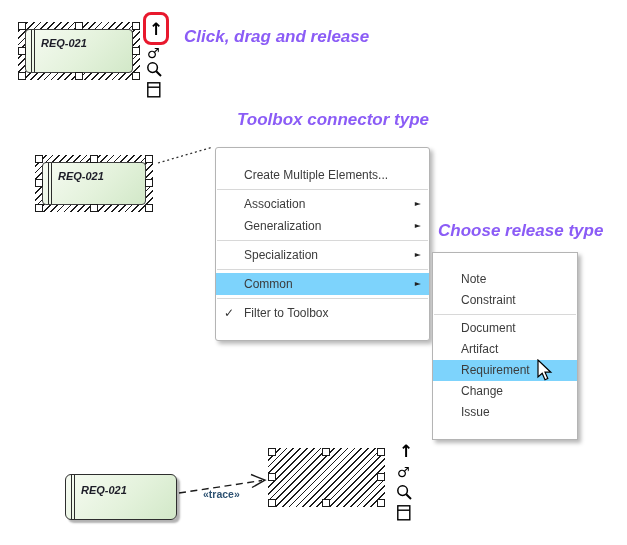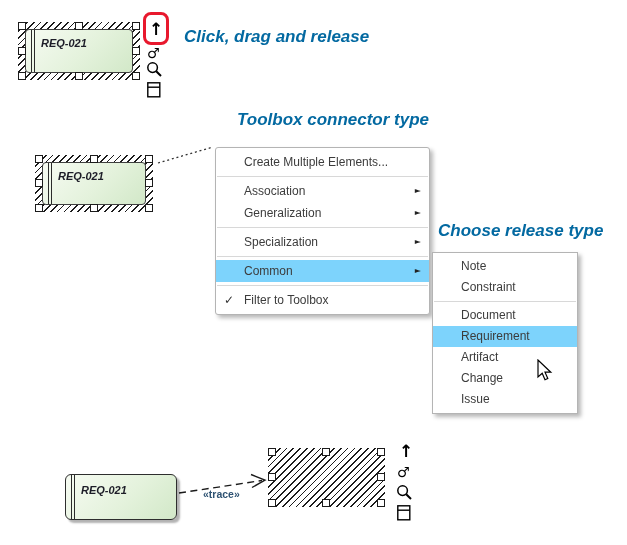--- a/index.html
+++ b/index.html
@@ -40,29 +40,29 @@
   .qicon { position:absolute; z-index:4; color:#000; line-height:1; }
   .qarrow { font-size:17px; font-weight:bold; font-family:"DejaVu Sans",sans-serif; }
   .qmale  { font-size:14px; font-weight:bold; font-family:"DejaVu Sans",sans-serif; }
   .redbox {
     position:absolute; width:26px; height:33px; border:3px solid #e8182d;
     border-radius:8px; z-index:5; display:flex; align-items:center; justify-content:center;
   }
 
   
   .anno {
-    position:absolute; z-index:6; color:#0369a1; font-size:17px;
+    position:absolute; z-index:6; color:#8b5cf6; font-size:17px;
     font-style:italic; font-weight:bold; white-space:nowrap;
     font-family:"Liberation Sans",sans-serif;
   }
 
   
   .menu {
     position:absolute; background:#ffffff; border:1px solid #b4b4b4;
-    box-shadow:3px 3px 4px rgba(0,0,0,0.28); padding:3px 0;
+    box-shadow:3px 3px 4px rgba(0,0,0,0.28); padding:16px 0;
     font-size:12px; color:#3c3c3c; z-index:7;
   }
   .menu.main { left:215px; top:147px; width:215px; border-radius:3px; }
   .menu.sub  { left:432px; top:252px; width:146px; }
   .mi { position:relative; height:22px; line-height:22px; padding-left:28px; white-space:nowrap; }
   .menu.sub .mi { height:21px; line-height:21px; }
   .mi.hl { background:#7dd3fc; }
   .sep { border-top:1px solid #d8d8d8; margin:3px 1px; }
   .arr { position:absolute; right:8px; top:0; font-size:8px; color:#222; font-family:"DejaVu Sans",sans-serif; }
   .chk { position:absolute; left:8px; top:0; font-size:12px; color:#333; font-family:"DejaVu Sans",sans-serif; }
@@ -168,25 +168,25 @@
   <div class="mi">
     <span>Note</span>
   </div>
   <div class="mi">
     <span>Constraint</span>
   </div>
   <div class="sep"></div>
   <div class="mi">
     <span>Document</span>
   </div>
+  <div class="mi">
+    <span>Artifact</span>
+  </div>
   <div class="mi hl">
     <span>Requirement</span>
-  </div>
-  <div class="mi">
-    <span>Artifact</span>
   </div>
   <div class="mi">
     <span>Change</span>
   </div>
   <div class="mi">
     <span>Issue</span>
   </div>
 </div>
 
 <svg class="cursor" width="18" height="24">

